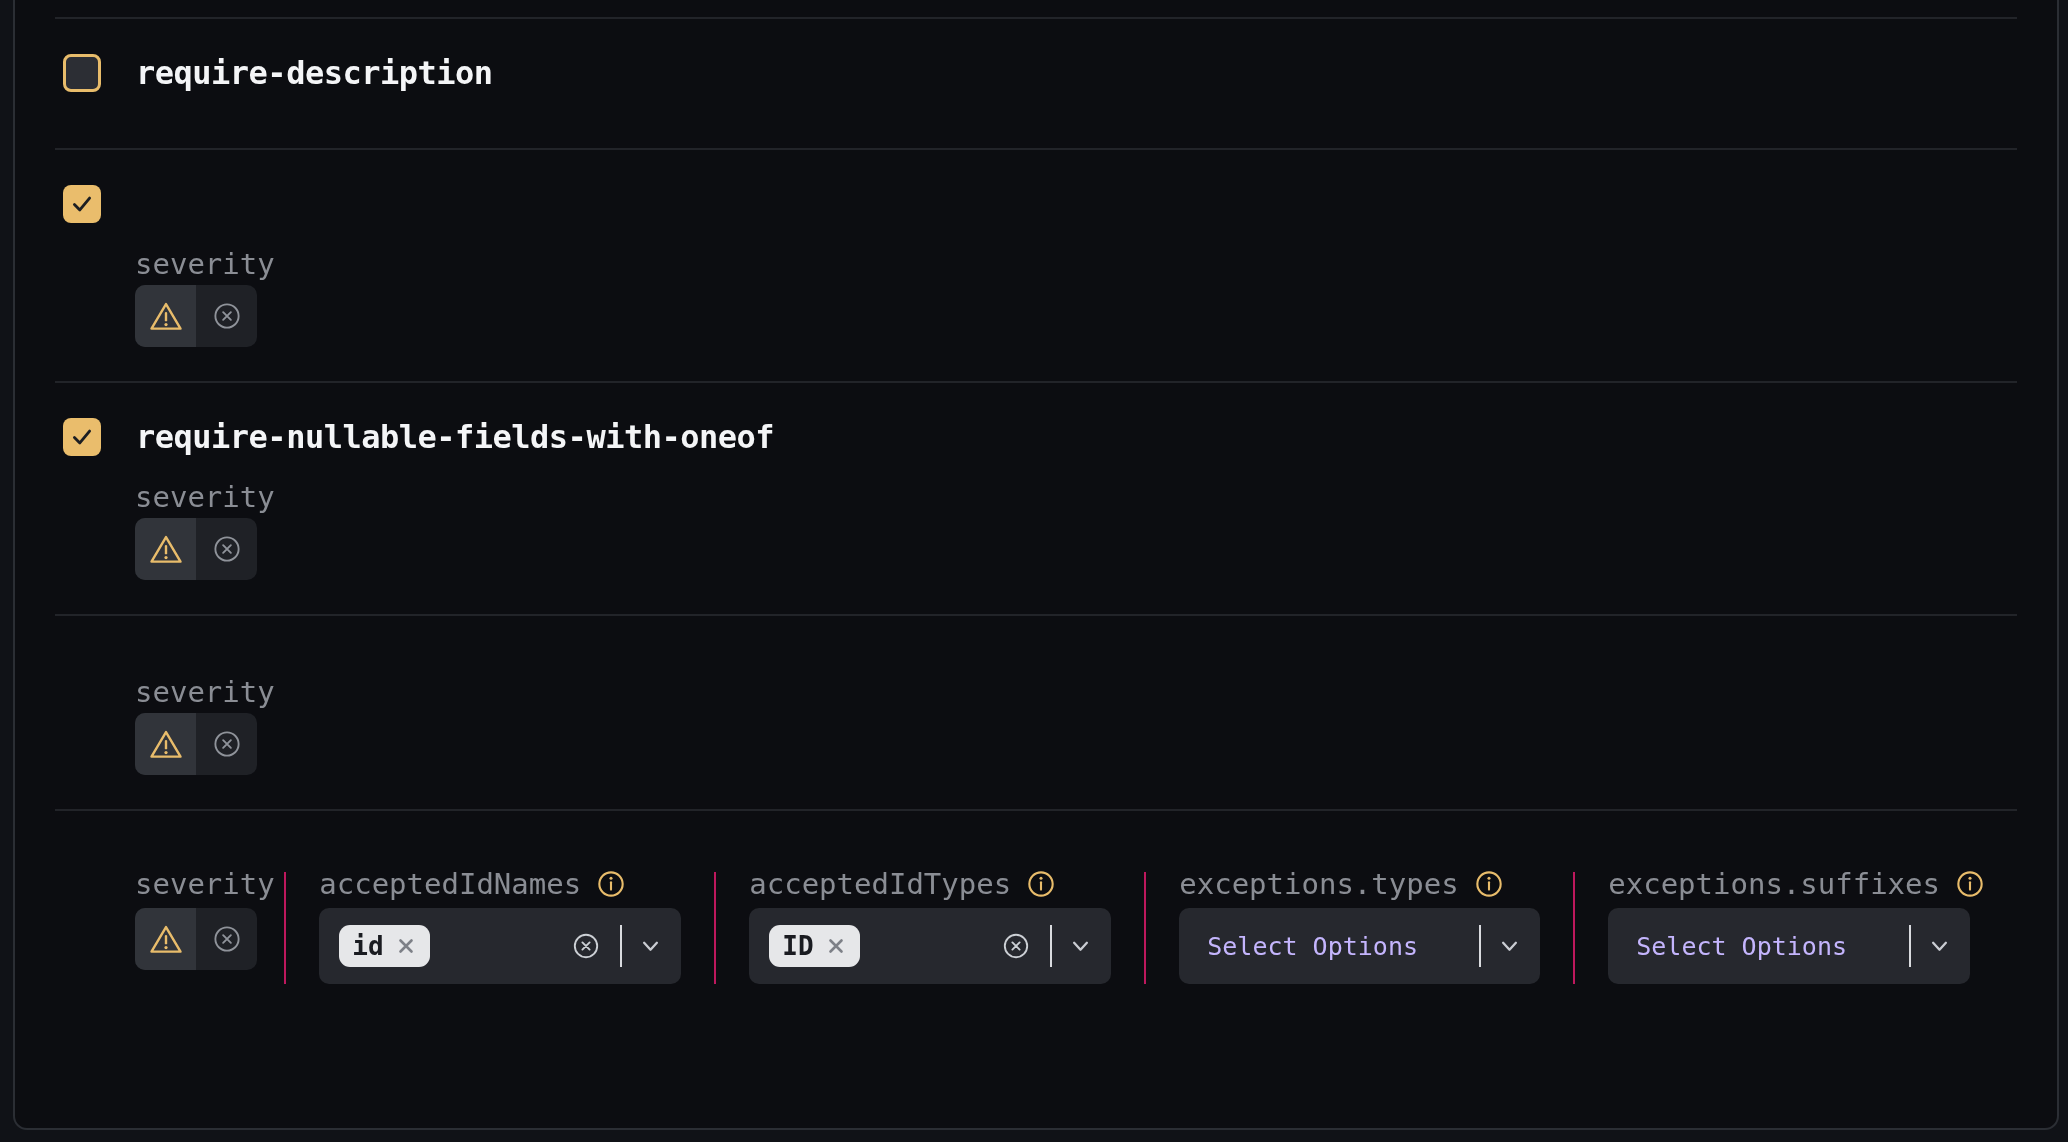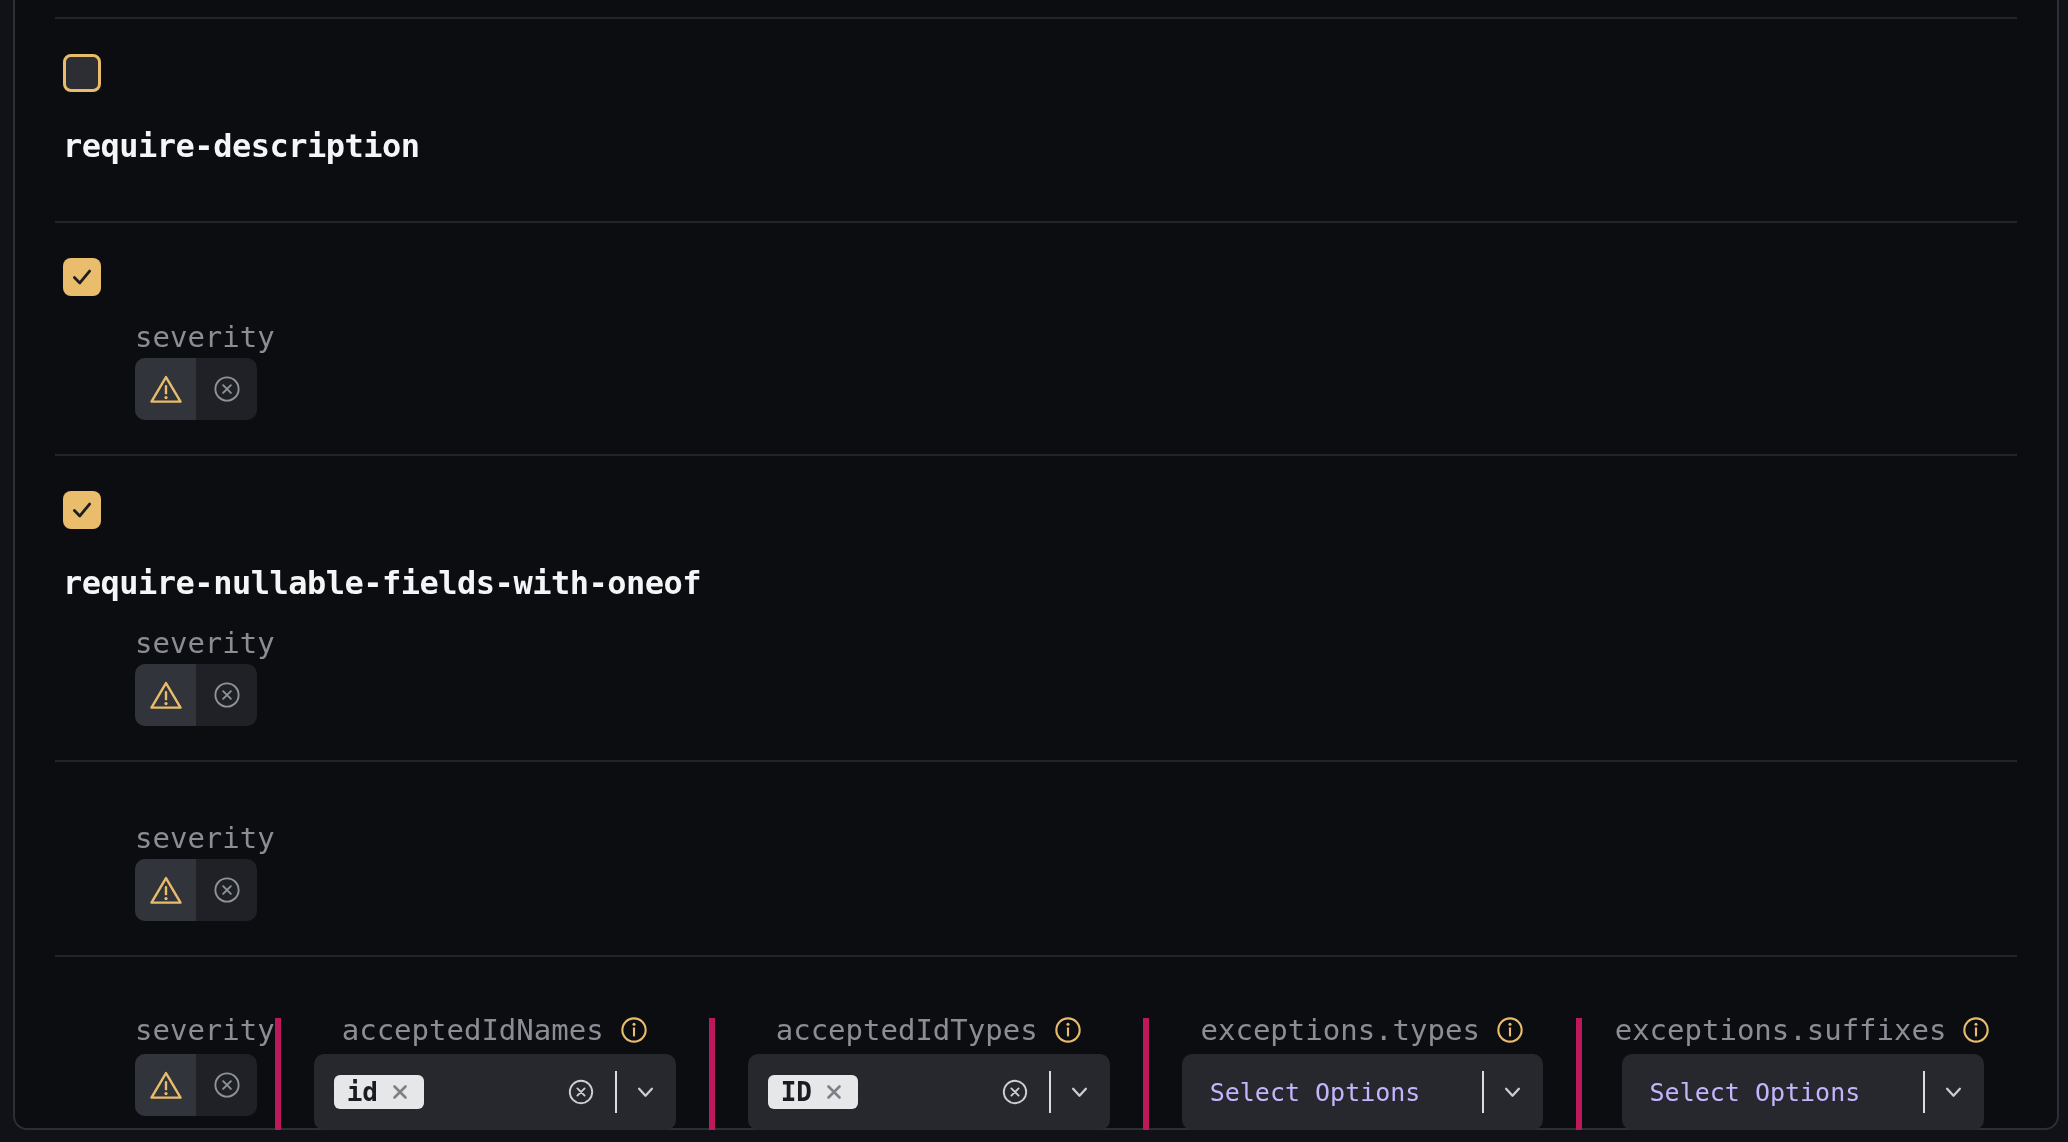--- a/index.html
+++ b/index.html
@@ -16,21 +16,21 @@
     background: #0c0d11;
     border: 2px solid #2b2e34;
     border-radius: 14px;
   }
   .rules-list { margin: 0 40px; padding-top: 45px; list-style: none; }
   .rule { border-top: 2px solid #222429; }
   .rule-1 { padding: 35px 0 56px 0; }
   .rule-mid { padding: 35px 0 34px 0; }
   .rule-last { padding: 31px 0 69px 0; }
 
-  .rule-header { display: flex; align-items: flex-start; gap: 35px; padding-left: 8px; flex-direction: column; }
+  .rule-header { display: flex; align-items: center; gap: 35px; padding-left: 8px; }
   .checkbox {
     width: 38px; height: 38px; flex: 0 0 38px;
     border-radius: 8px; cursor: pointer;
     display: flex; align-items: center; justify-content: center;
   }
   .checkbox.unchecked { background: #2c2e34; border: 3px solid #e8bc6b; }
   .checkbox.checked   { background: #eabd6c; border: none; }
   .rule-title {
     color: #f4f5f7; font-size: 32px; font-weight: bold; line-height: 38px;
     letter-spacing: -0.5px; white-space: nowrap;
@@ -52,33 +52,33 @@
   .opts-row { display: flex; align-items: stretch; margin-left: 80px; margin-top: 30px; }
   .opt-col { display: flex; flex-direction: column; }
   .opt-col .field-label-row { display: flex; align-items: center; gap: 16px; height: 24px; }
   .opt-col-severity { width: 157px; }
   .opt-col-severity .severity-control2 {
     margin-top: 12px;
     width: 122px; height: 62px;
     background: #1f2126; border-radius: 10px;
     display: flex; overflow: hidden;
   }
-  .opt-col-bordered { border-left: 6px solid #be185d; padding: 0 33px; align-items: center; }
+  .opt-col-bordered { border-left: 2px solid #be185d; padding: 0 33px; }
 
   .select-box {
     margin-top: 12px;
     width: 362px; height: 76px;
     background: #26282e; border-radius: 10px;
     display: flex; align-items: center;
     padding: 0 22px 0 20px;
     cursor: pointer;
   }
   .select-box.w361 { width: 361px; }
   .tag {
-    height: 34px; background: #e6e7e9; border-radius: 6px;
+    height: 42px; background: #e6e7e9; border-radius: 11px;
     display: flex; align-items: center; gap: 11px; padding: 14px 13px;
   }
   .tag-text { color: #1a1c21; font-size: 26px; font-weight: bold; line-height: 42px; }
   .tag .tx { color: #7d8087; cursor: pointer; display: flex; }
   .right-group { margin-left: auto; display: flex; align-items: center; }
   .clear-btn { color: #ccd0d5; display: flex; cursor: pointer; }
   .vbar { width: 2px; height: 42px; background: #d9dbdf; margin: 0 20px; }
   .chev { color: #c9ccd2; display: flex; cursor: pointer; }
   .placeholder { color: #c4b5fd; font-size: 25px; padding-left: 8px; white-space: nowrap; }
 

